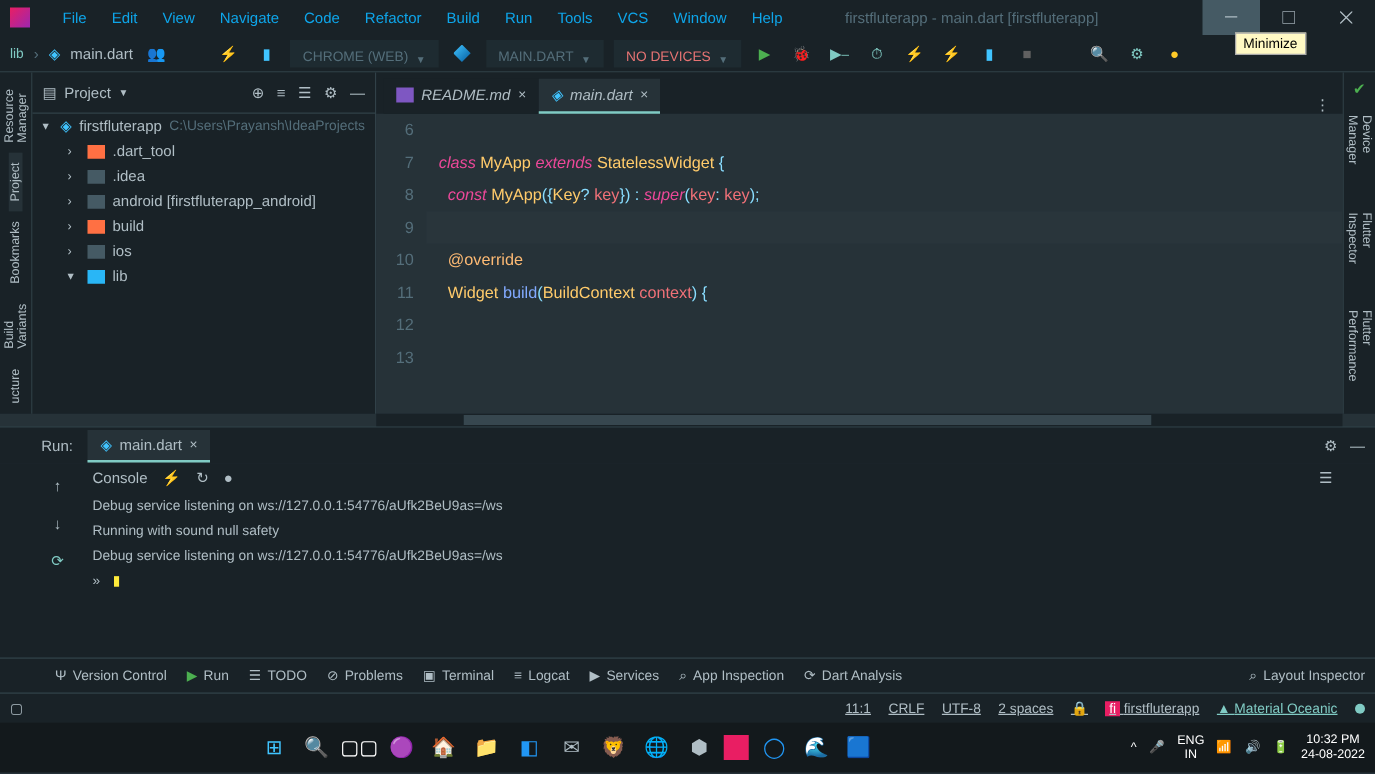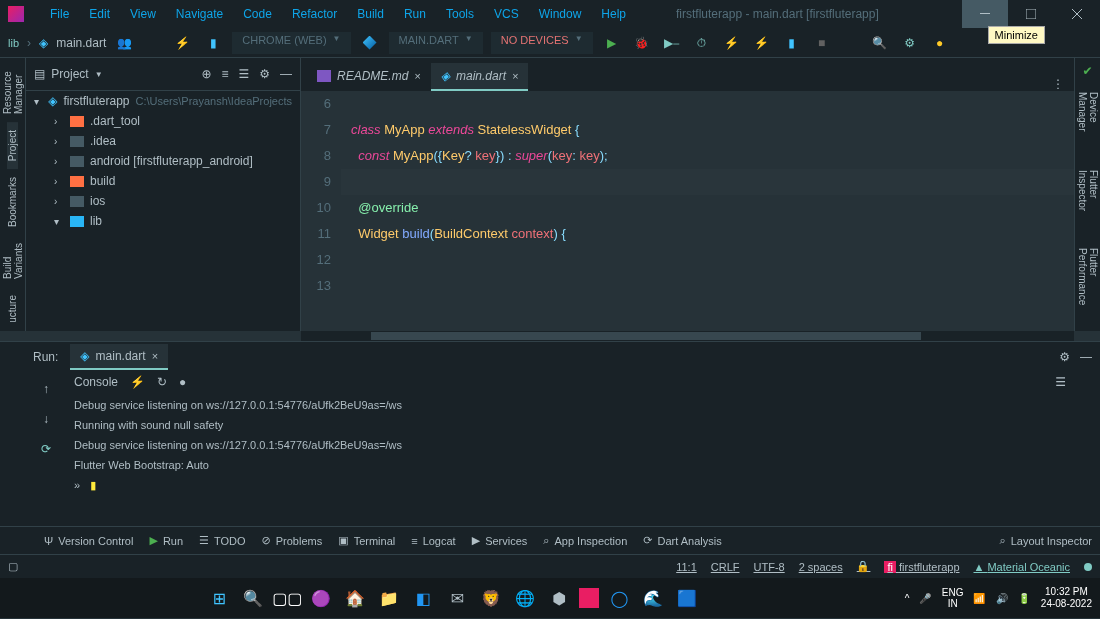--- a/index.html
+++ b/index.html
@@ -12,21 +12,21 @@
 .titlebar .win-btn { width: 46px; height: 28px; display: flex; align-items: center; justify-content: center; cursor: pointer; color: #b0bec5; }
 .titlebar .win-btn svg { width: 10px; height: 10px; }
 .titlebar .win-btn.minimize { background: #455a64; }
 .tooltip { position: absolute; top: 26px; right: 55px; background: #fff9c4; color: #000; padding: 2px 6px; font-size: 11px; z-index: 100; border: 1px solid #aaa; }
 .navbar { height: 30px; background: #192227; display: flex; align-items: center; padding: 0 8px; gap: 8px; border-bottom: 1px solid #314148; }
 .navbar .crumb { color: #80cbc4; font-size: 11px; }
 .navbar .sep { color: #546e7a; }
 .navbar .filename { color: #b0bec5; }
 .navbar .spacer { flex: 1; }
 .navbar .icon-btn { width: 22px; height: 22px; display: flex; align-items: center; justify-content: center; cursor: pointer; color: #80cbc4; }
-.navbar .dropdown { padding: 2px 10px; color: #546e7a; font-size: 11px; display: flex; align-items: flex-start; gap: 6px; background: #1e2b31; height: 22px; }
+.navbar .dropdown { padding: 2px 10px; color: #546e7a; font-size: 11px; display: flex; align-items: flex-end; gap: 6px; background: #1e2b31; height: 22px; }
 .navbar .dropdown .arrow { font-size: 8px; color: #546e7a; }
 .navbar .flutter-logo { width: 14px; height: 14px; background: linear-gradient(135deg, #40c4ff, #01579b); clip-path: polygon(50% 0%, 100% 50%, 50% 100%, 0% 50%); }
 .main-layout { display: flex; height: 273px; }
 .left-rail { width: 26px; background: #192227; display: flex; flex-direction: column; align-items: center; border-right: 1px solid #314148; font-size: 10px; }
 .left-rail .rail-item { writing-mode: vertical-rl; transform: rotate(180deg); padding: 8px 0; color: #b0bec5; cursor: pointer; }
 .left-rail .rail-item.active { background: #263238; }
 .project-panel { width: 275px; background: #192227; border-right: 1px solid #314148; display: flex; flex-direction: column; }
 .project-header { height: 33px; display: flex; align-items: center; padding: 0 8px; gap: 12px; border-bottom: 1px solid #314148; }
 .project-header .proj-title { display: flex; align-items: center; gap: 6px; cursor: pointer; }
 .project-header .gear-icons { display: flex; gap: 10px; margin-left: auto; }
@@ -50,21 +50,21 @@
 .gutter .line-no { height: 26px; line-height: 26px; }
 .code-lines { flex: 1; }
 .code-line { height: 26px; line-height: 26px; padding-left: 10px; white-space: pre; }
 .code-line.hl { background: #29353b; }
 .kw { color: #ec4899; font-style: italic; }
 .type { color: #ffcb6b; }
 .func { color: #82aaff; }
 .param { color: #f07178; }
 .punct { color: #89ddff; }
 .comment { color: #546e7a; font-style: italic; }
-.annot { color: #86efac; margin-top: 20px; }
+.annot { color: #fdba74; margin-top: 20px; }
 .right-rail { width: 26px; background: #192227; border-left: 1px solid #314148; display: flex; flex-direction: column; align-items: center; }
 .right-rail .rail-item { writing-mode: vertical-rl; padding: 8px 0; color: #b0bec5; cursor: pointer; font-size: 10px; }
 .scrollbar-h { height: 10px; background: #192227; position: relative; margin-left: 301px; margin-right: 26px; }
 .scrollbar-h .thumb { position: absolute; left: 70px; width: 550px; height: 8px; background: #37474f; top: 1px; }
 .run-header { height: 30px; background: #192227; display: flex; align-items: center; padding: 0 8px; gap: 12px; border-top: 1px solid #314148; }
 .run-header .run-tab { display: flex; align-items: center; gap: 6px; background: #263238; padding: 2px 10px; height: 26px; border-bottom: 2px solid #80cbc4; }
 .run-header .run-tab .close-x { color: #b0bec5; font-size: 11px; cursor: pointer; }
 .run-header .right-icons { margin-left: auto; display: flex; gap: 10px; }
 .console-area { height: 155px; display: flex; background: #192227; }
 .console-left-rail { width: 26px; }
@@ -307,21 +307,20 @@
       <span style="color:#80cbc4;">⚡</span>
       <span>↻</span>
       <span>●</span>
       <span style="flex:1;"></span>
       <span>☰</span>
     </div>
     <div class="log-line">Debug service listening on ws://127.0.0.1:54776/aUfk2BeU9as=/ws</div>
     <div class="log-line"></div>
     <div class="log-line"> Running with sound null safety</div>
     <div class="log-line">Debug service listening on ws://127.0.0.1:54776/aUfk2BeU9as=/ws</div>
-    <div class="log-line">Flutter Web Bootstrap: Auto</div>
     <div class="prompt-row log-line">
       <span>»</span>
       <span class="caret">▮</span>
     </div>
   </div>
   <div style="width:26px;"></div>
 </div>
 
 <div class="bottom-toolbar">
   <span style="width:20px;"></span>

